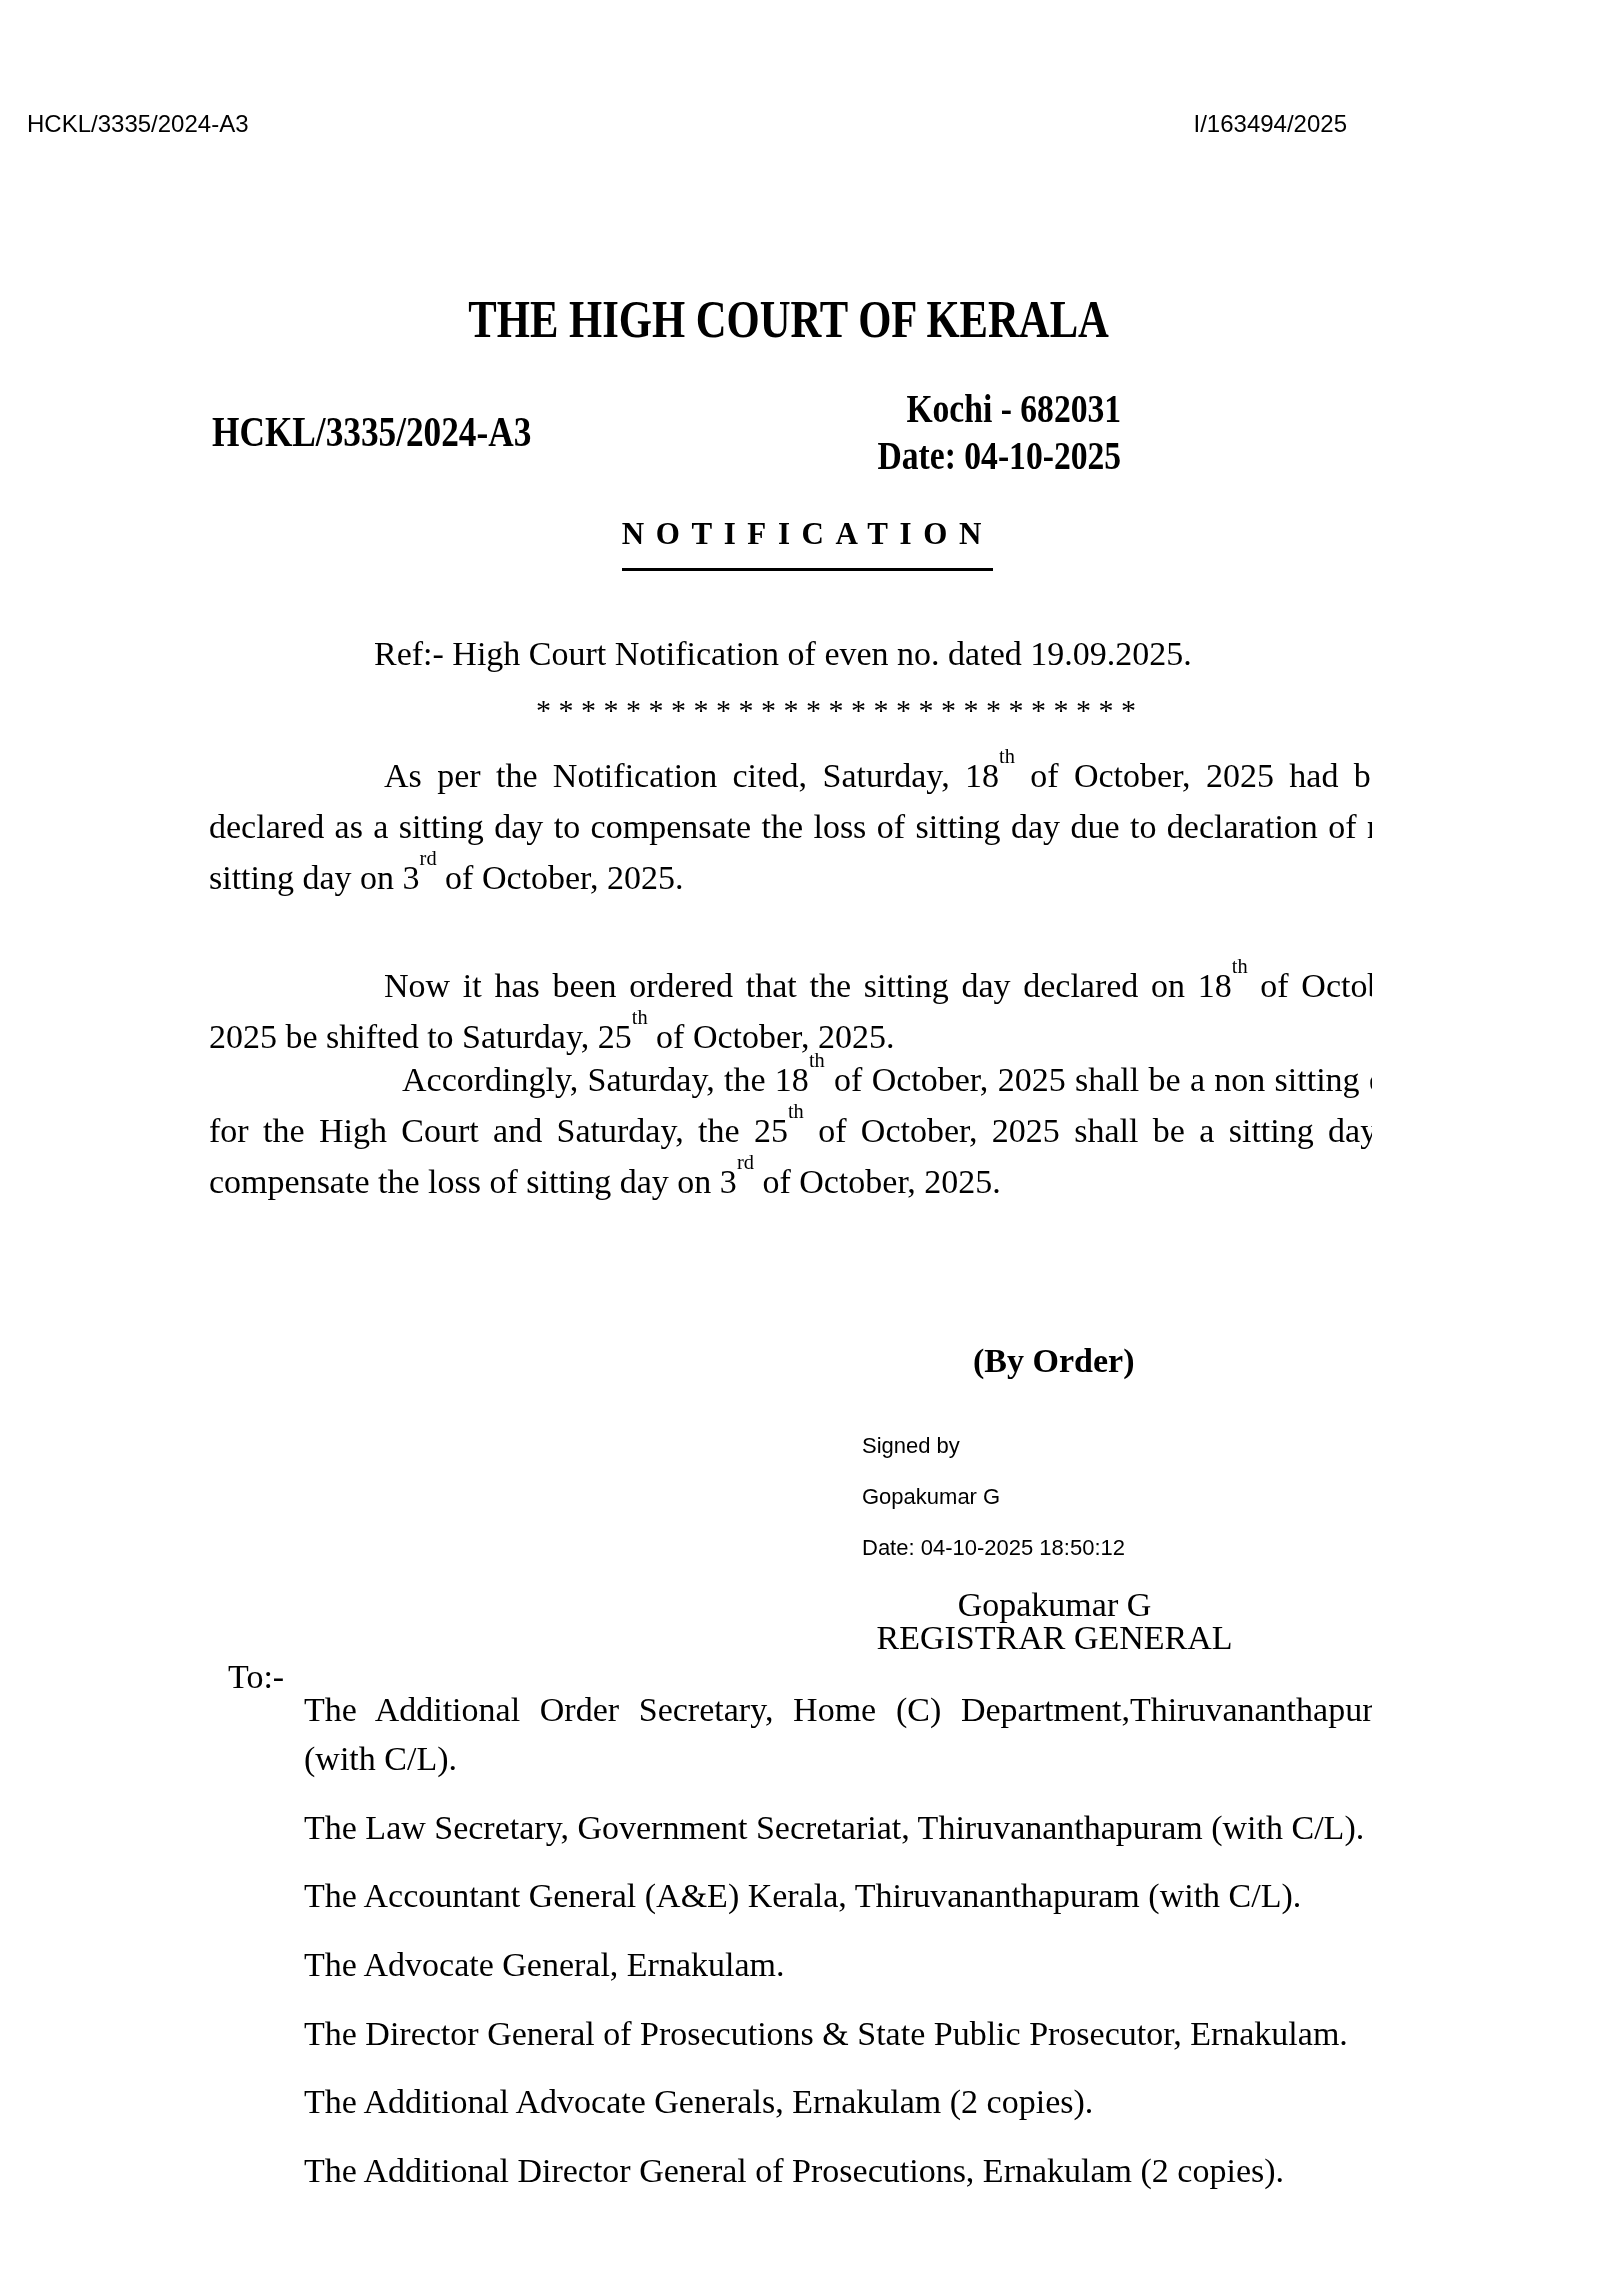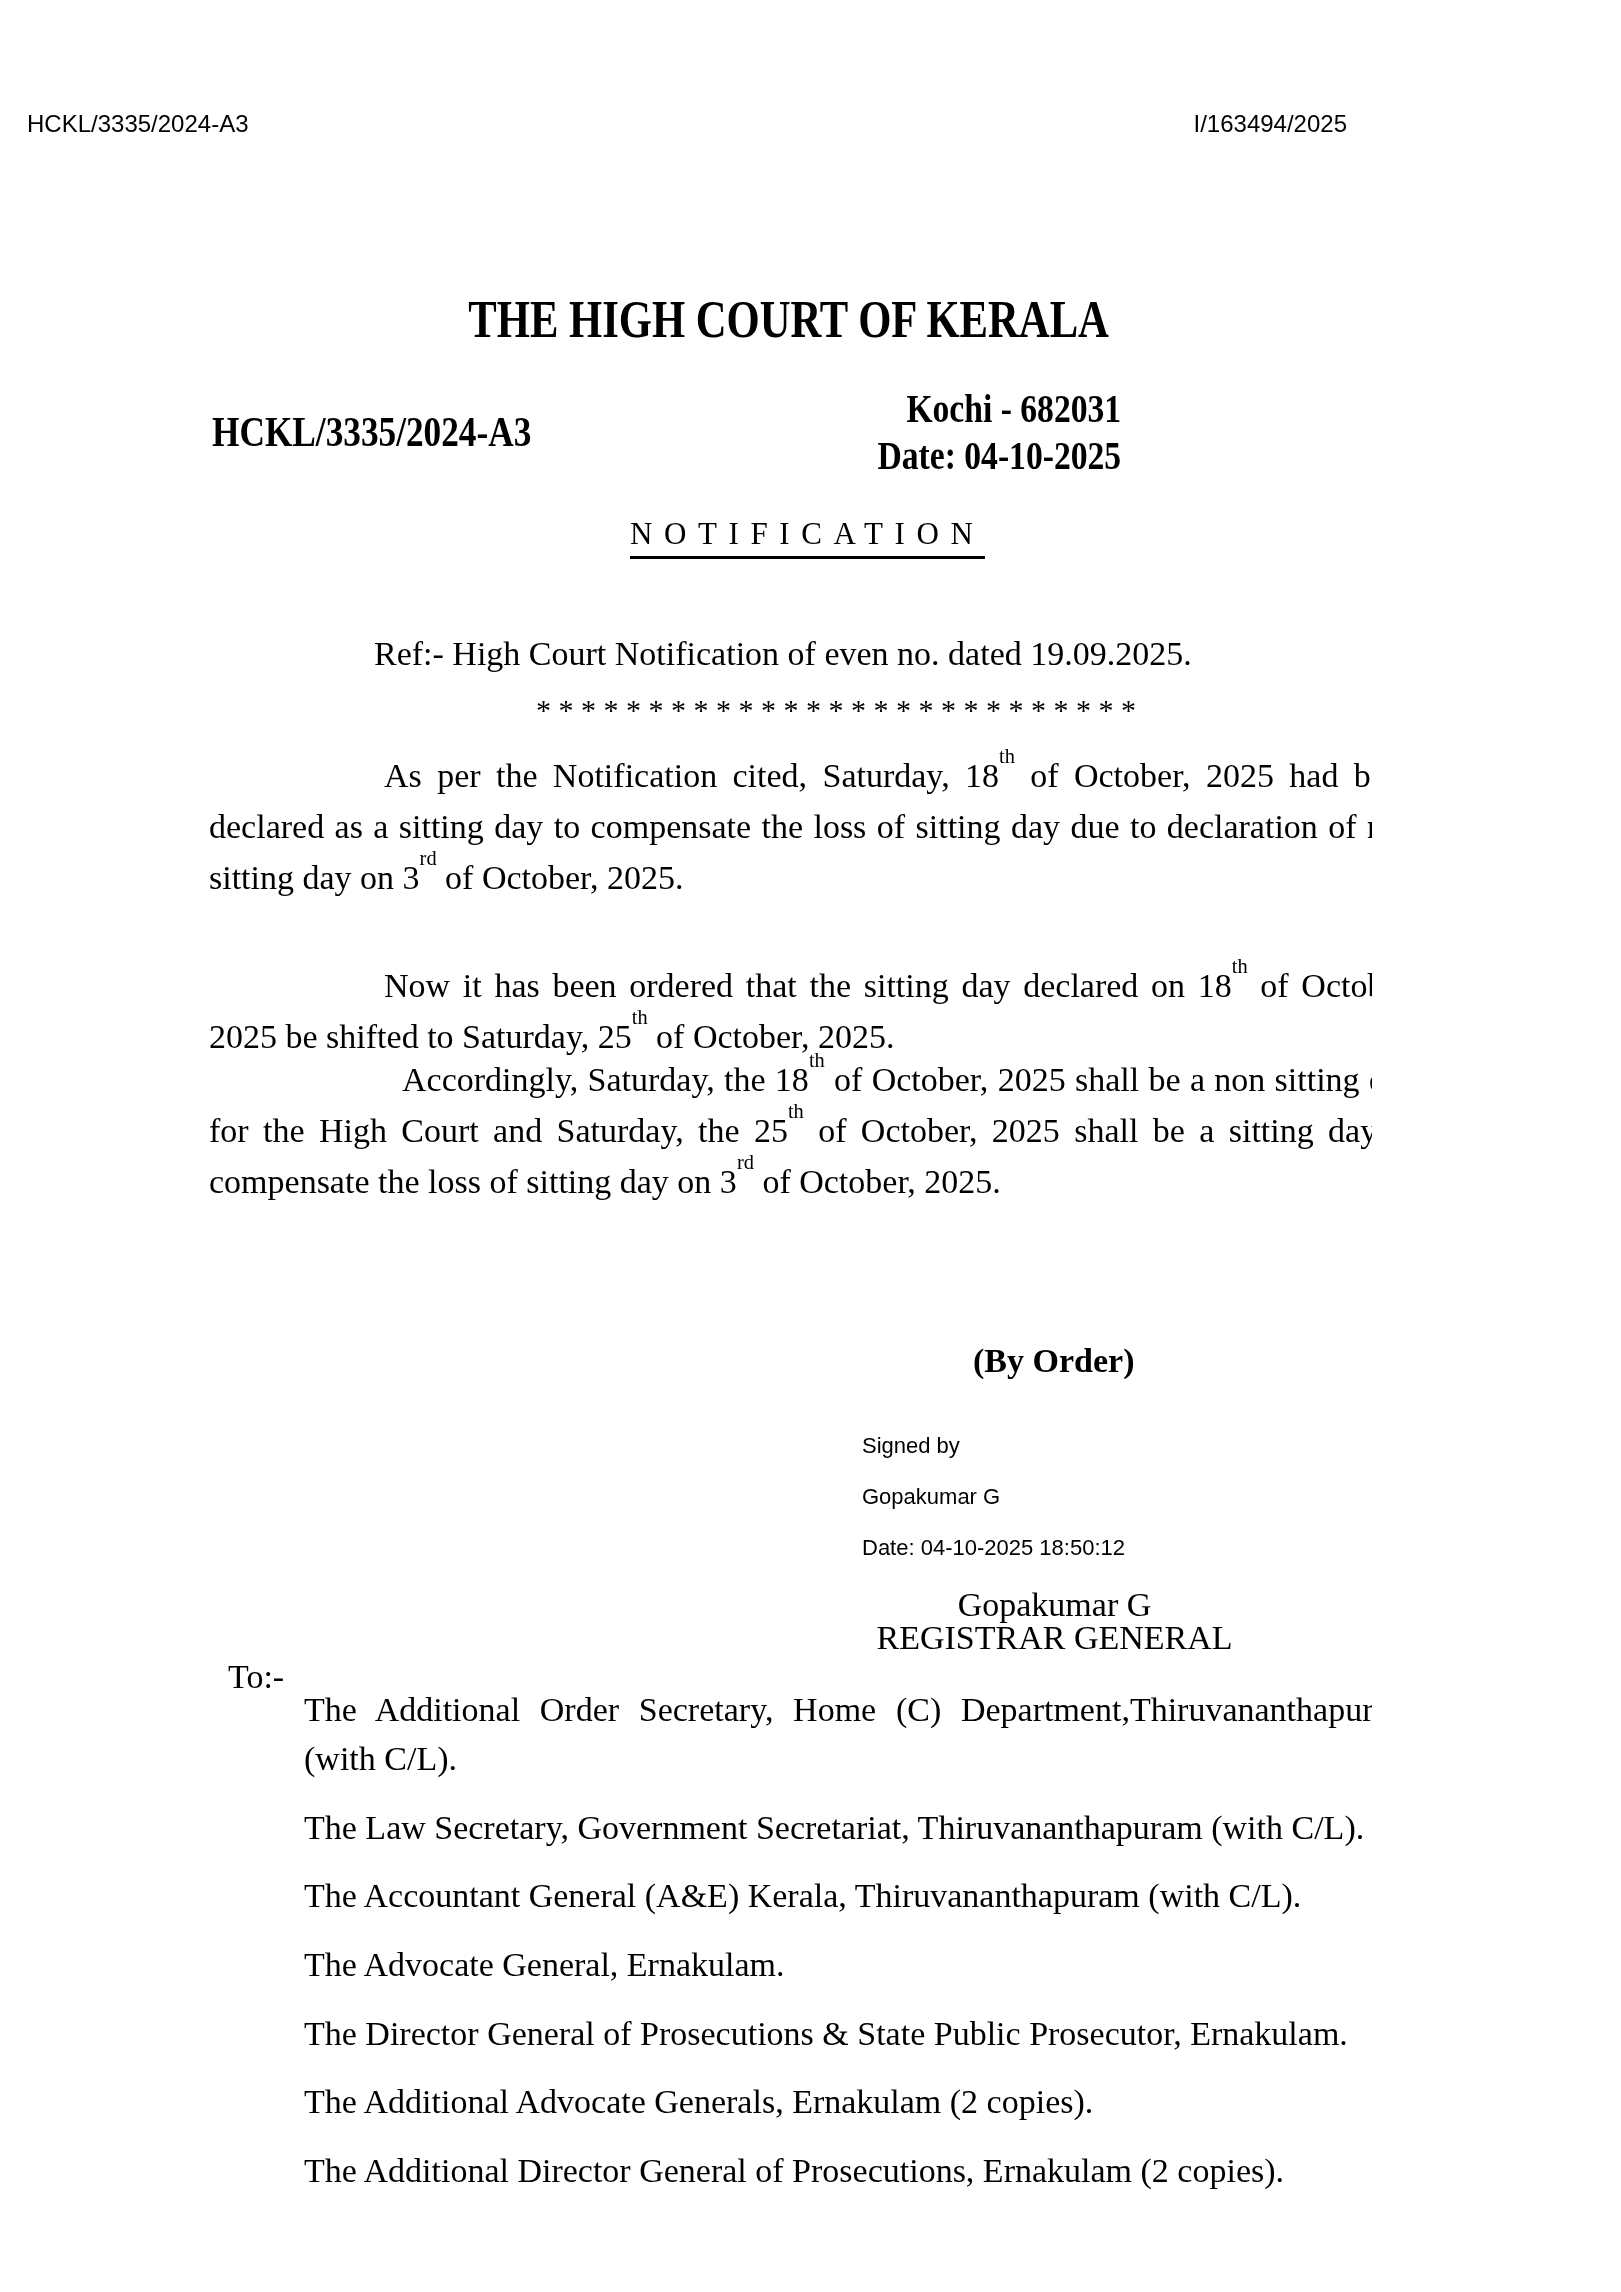--- a/index.html
+++ b/index.html
@@ -61,25 +61,25 @@
 
   .heading-wrap {
     position: absolute;
     top: 516px; left: 0;
     width: 1603px;
     text-align: center;
   }
   .notification-heading {
     display: inline-block;
     font-size: 31px;
-    font-weight: normal;
+    font-weight: bold;
     letter-spacing: 11.6px;
     margin-right: -11.6px;
     border-bottom: 3.6px solid #000;
-    padding-bottom: 4px;
+    padding-bottom: 16px;
     white-space: nowrap;
   }
 
   .ref-line {
     position: absolute;
     left: 374px; top: 635px;
     font-size: 34px;
     line-height: 1.1;
     white-space: nowrap;
   }

